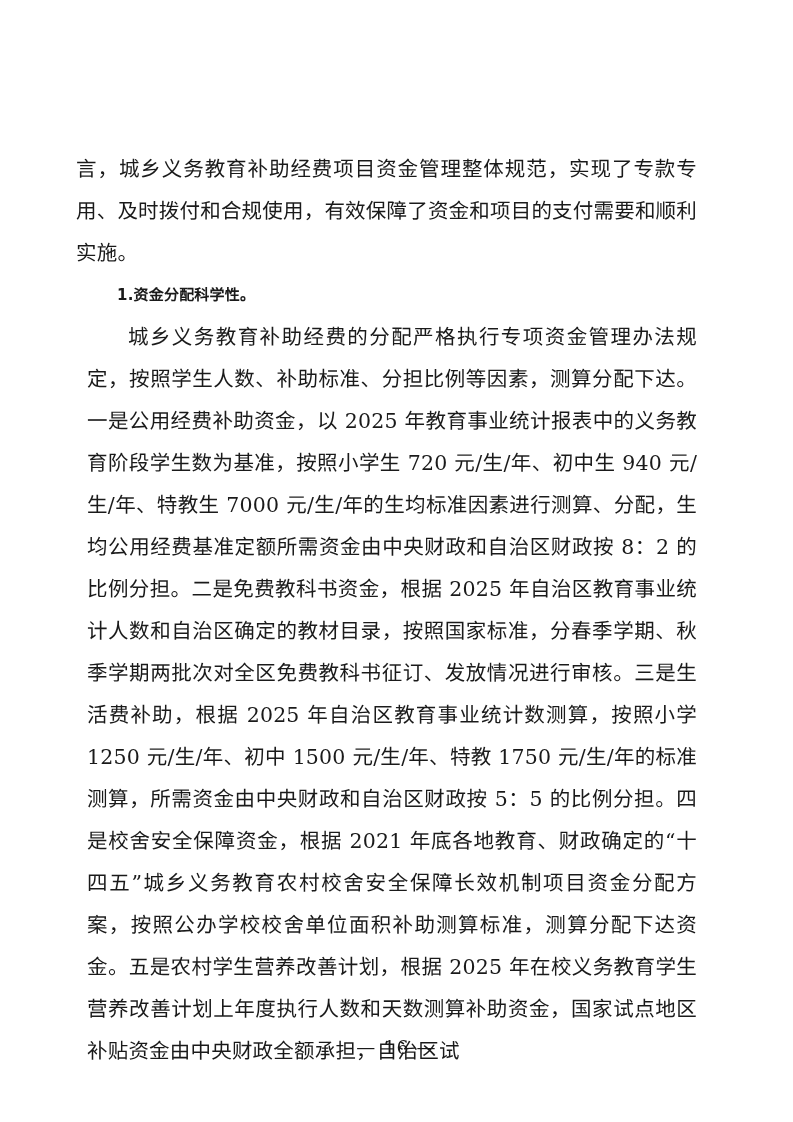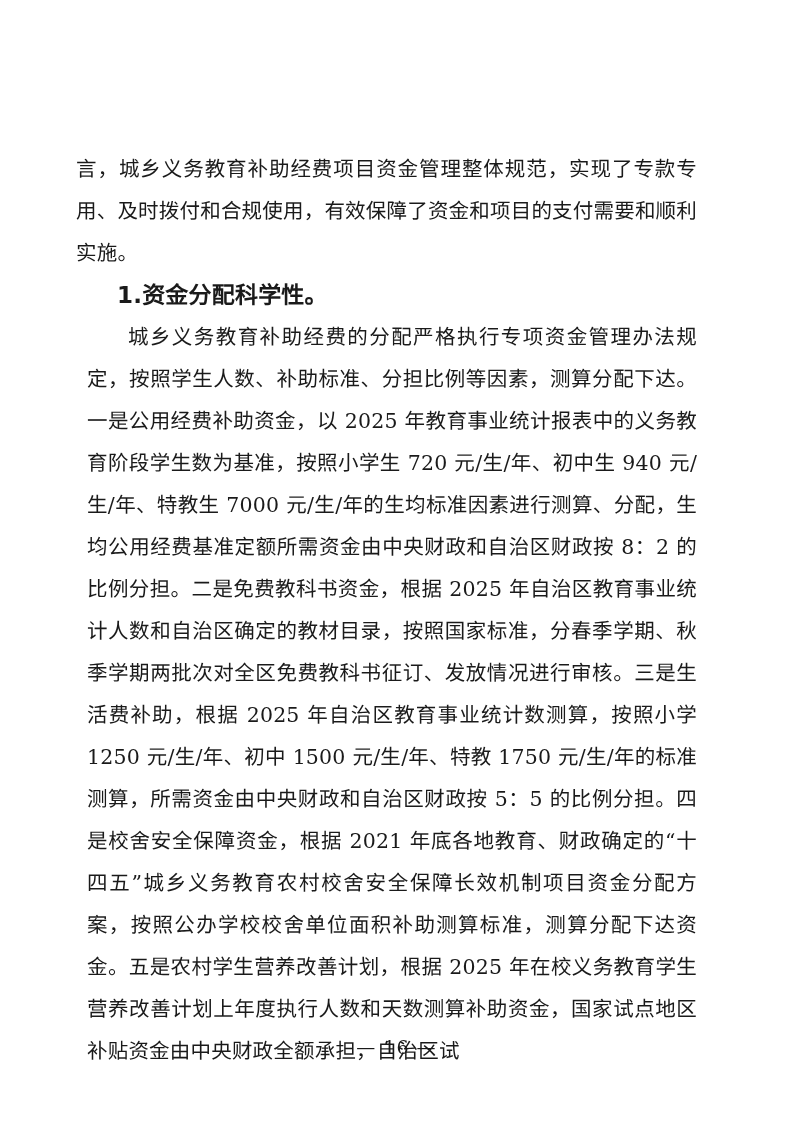--- a/index.html
+++ b/index.html
@@ -36,21 +36,21 @@
     text-indent: 0;
   }
   .para.indent {
     text-indent: 41px;
     margin-left: 11px;
   }
   .heading {
     margin: 0;
     text-indent: 41px;
     font-weight: bold;
-    font-size: 23px;
+    font-size: 15px;
     line-height: 42px;
     font-family: "DejaVu Sans", "Liberation Sans", sans-serif;
   }
   .footer {
     position: absolute;
     left: 0;
     right: 0;
     top: 1018px;
     text-align: center;
   }

